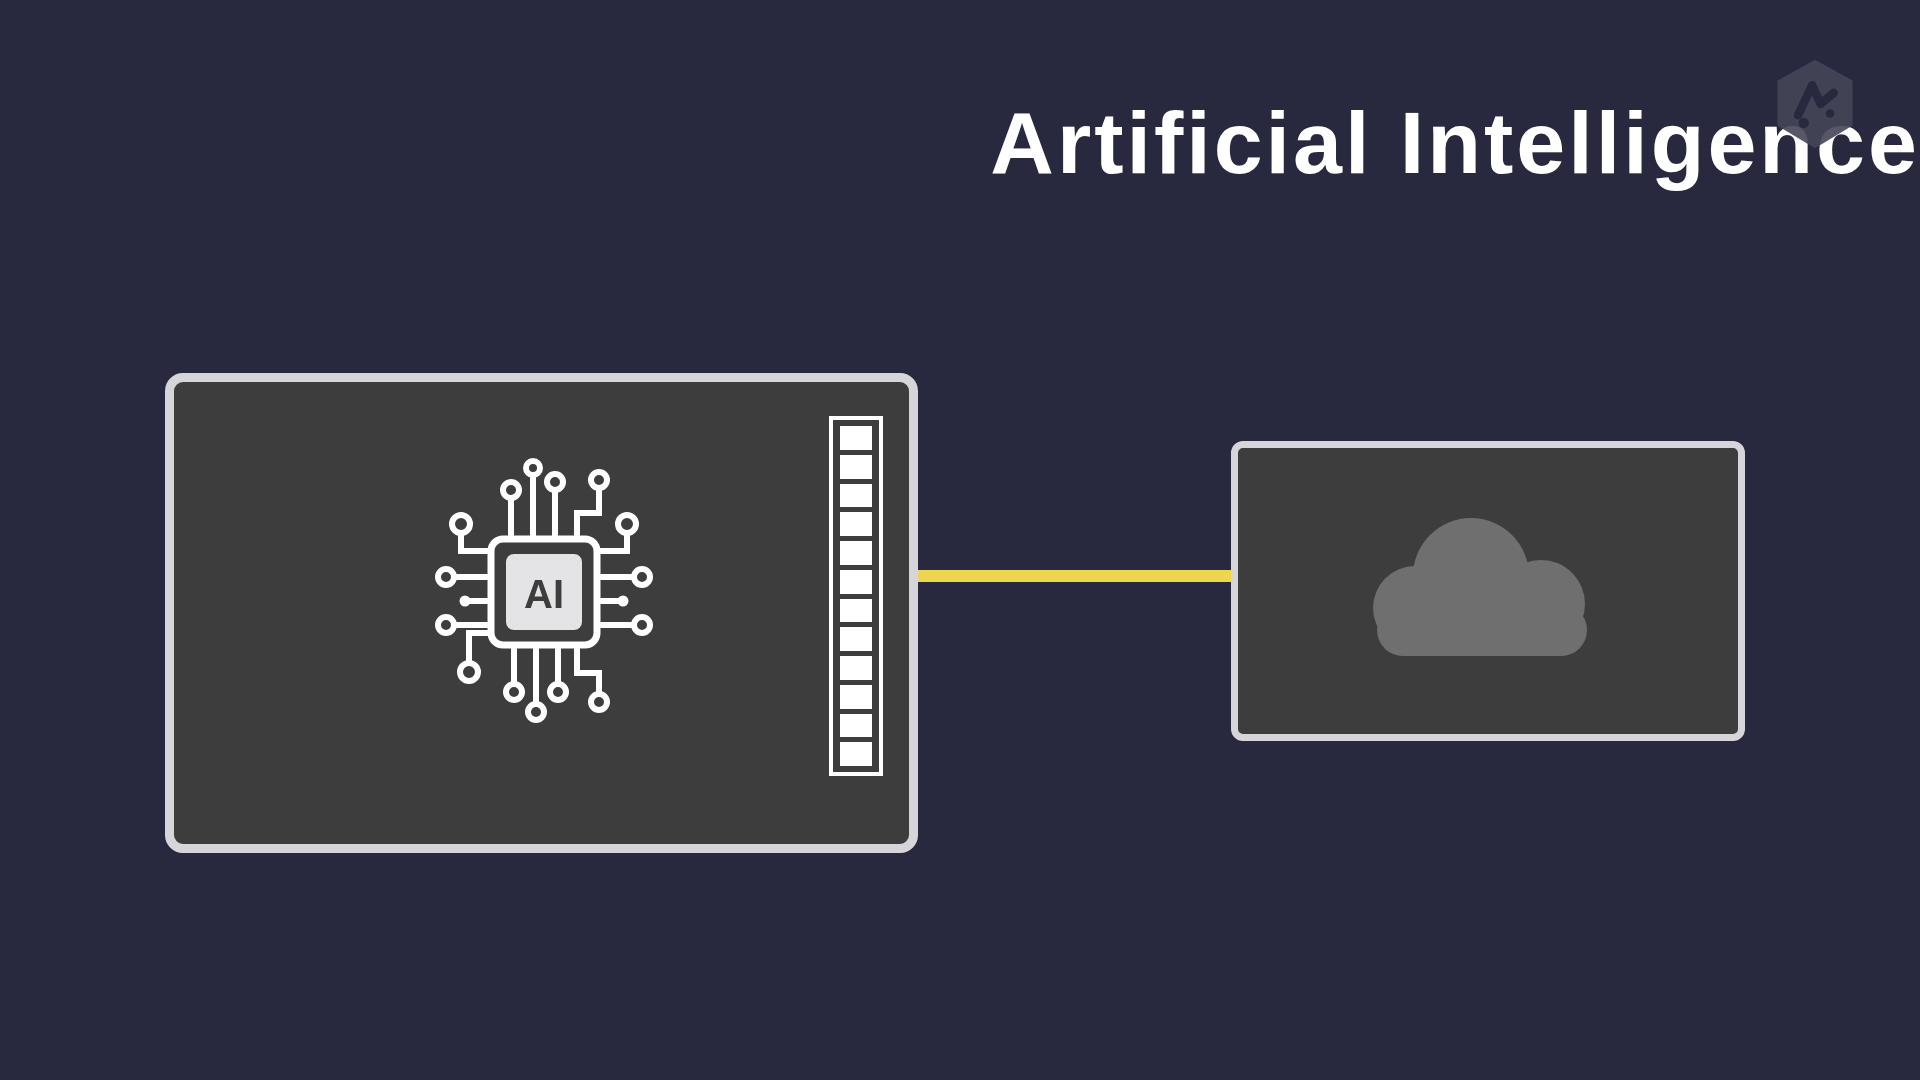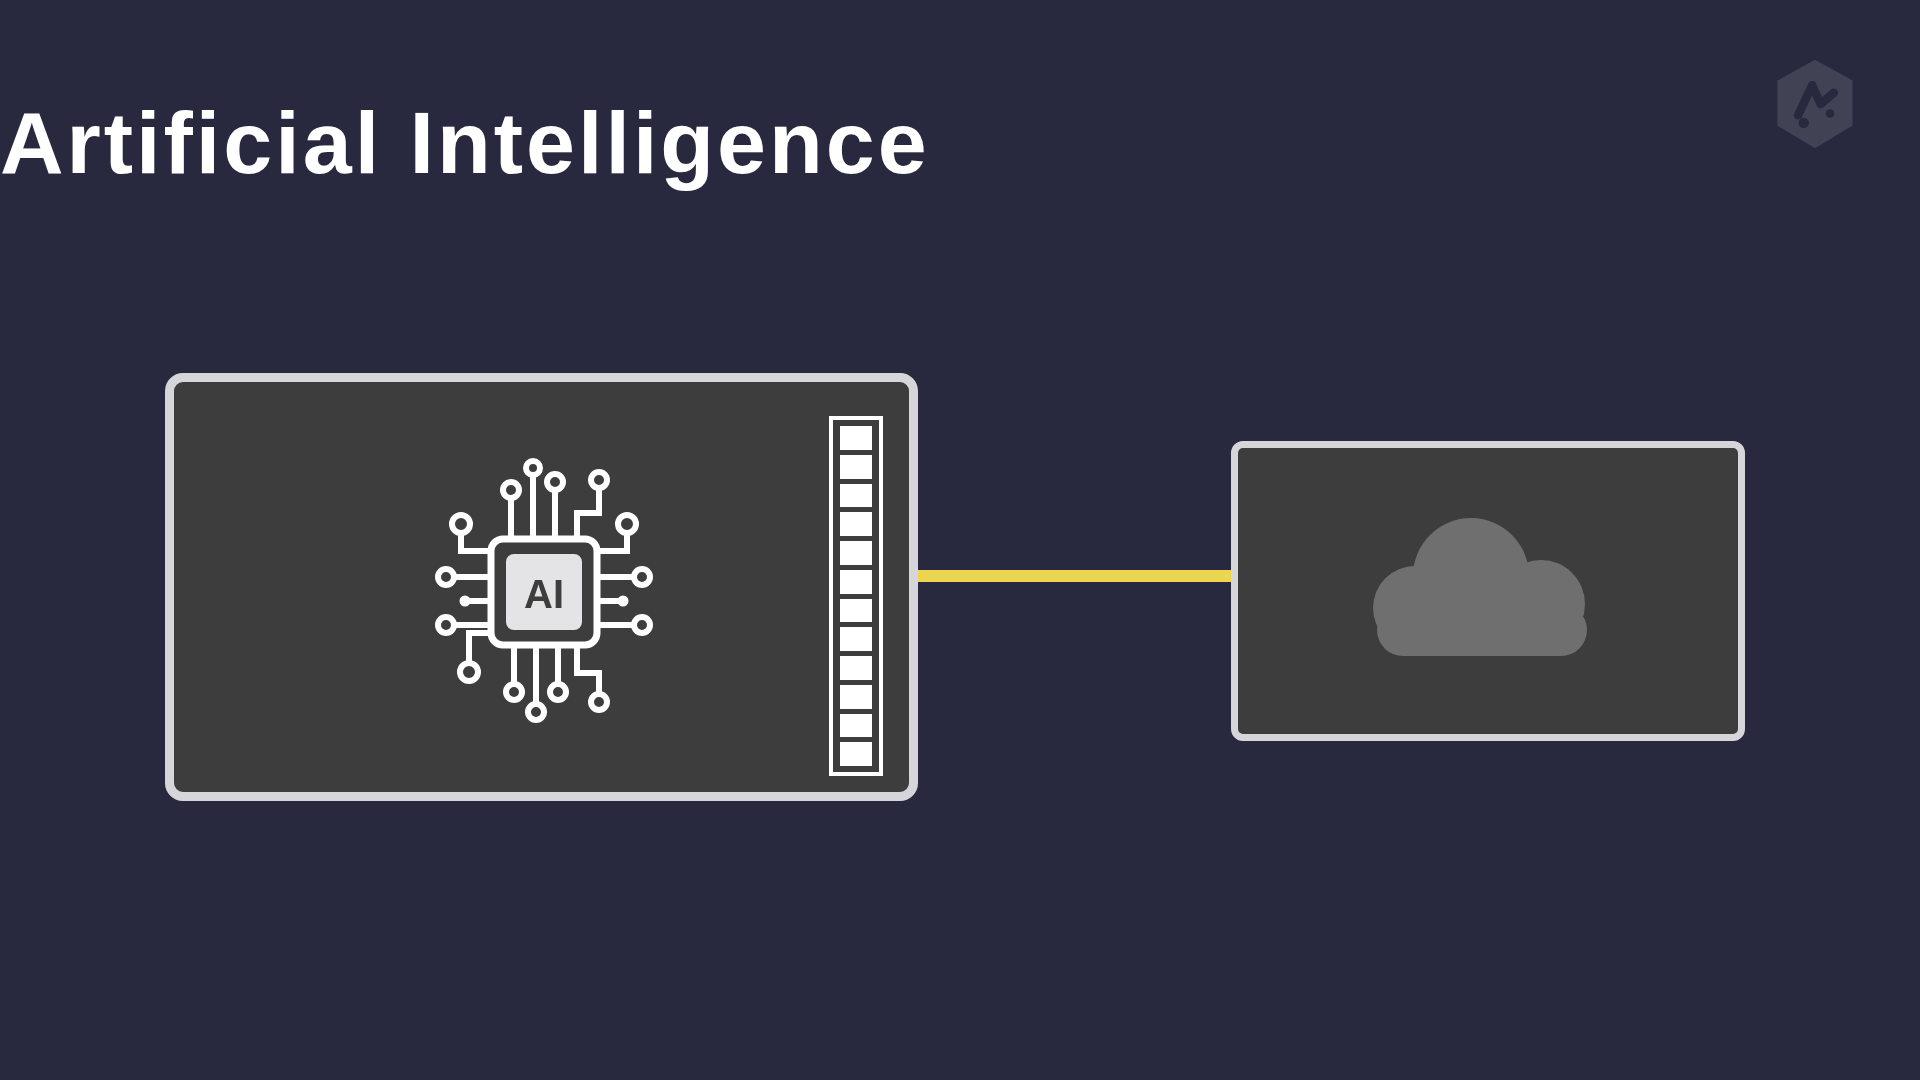--- a/index.html
+++ b/index.html
@@ -24,40 +24,40 @@
     position:relative;
     width:1920px;
     height:1080px;
     background:var(--background);
   }
   .page-title{
     position:absolute;
     top:92px;
     left:0;
     width:100%;
-    text-align:left;
+    text-align:right;
     color:var(--white);
     font-size:88px;
     font-weight:700;
     letter-spacing:3px;
   }
   .brand-logo{
     position:absolute;
     top:55px;
     right:58px;
     width:94px;
     height:98px;
     opacity:0.9;
   }
   .device-box{
     position:absolute;
     left:165px;
     top:373px;
     width:753px;
-    height:428px;
+    height:480px;
     background:var(--box-fill);
     border:9px solid var(--box-border);
     border-radius:18px;
     z-index:2;
   }
   .chip-svg{
     position:absolute;
     left:205px;
     top:45px;
     width:330px;

